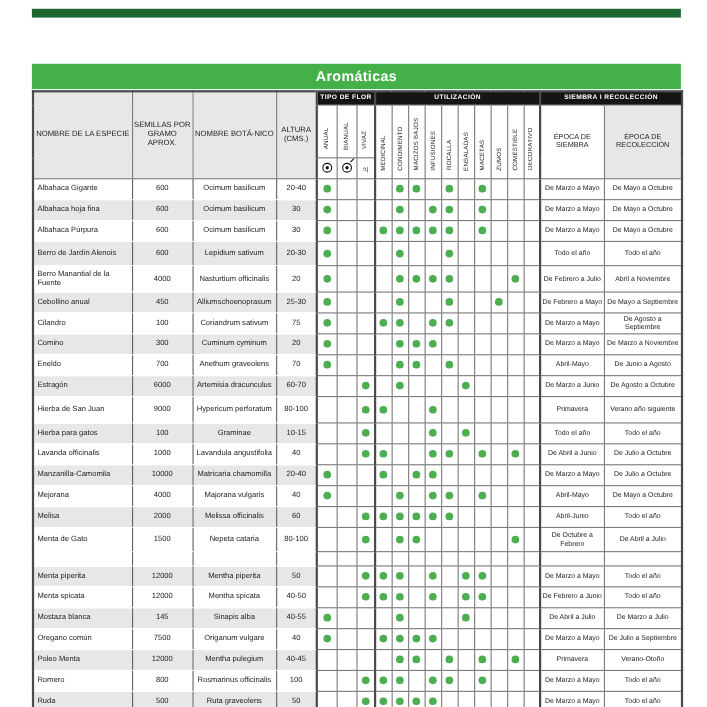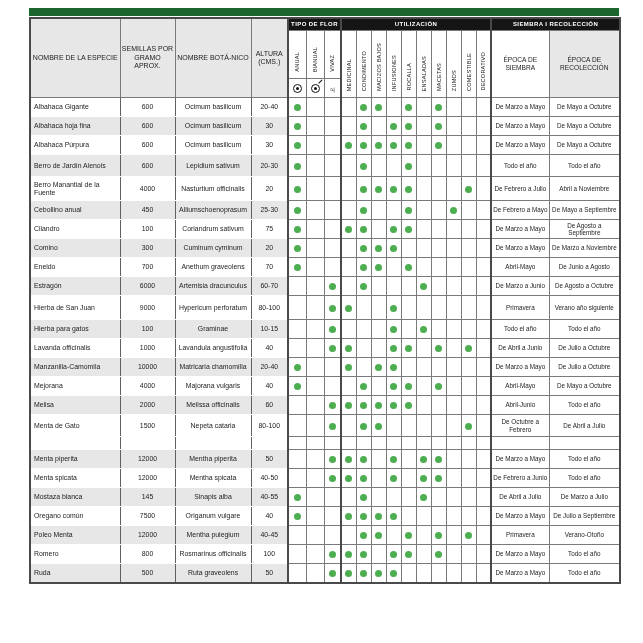--- a/index.html
+++ b/index.html
@@ -35,20 +35,23 @@
   .ic-circle .ic-dot{position:absolute;left:2px;top:2px;width:3px;height:3px;border-radius:50%;background:#111;}
   .ic-arrow:before{content:"";position:absolute;right:-4px;top:-4px;width:5px;height:1.4px;background:#111;transform:rotate(-45deg);}
   .ic-jup{font-size:10px;line-height:10px;color:#111;}
 </style>
 </head>
 <body>
 
 <div id="stage">
   <div id="content">
     <div class="top-bar"></div>
+    <div class="title-bar">
+      <span>Aromáticas</span>
+    </div>
     <table>
       <colgroup>
         <col style="width:90px">
           <col style="width:55px">
           <col style="width:76px">
           <col style="width:37px">
         <col style="width:18px">
           <col style="width:18px">
           <col style="width:17px">
         <col style="width:15px">

